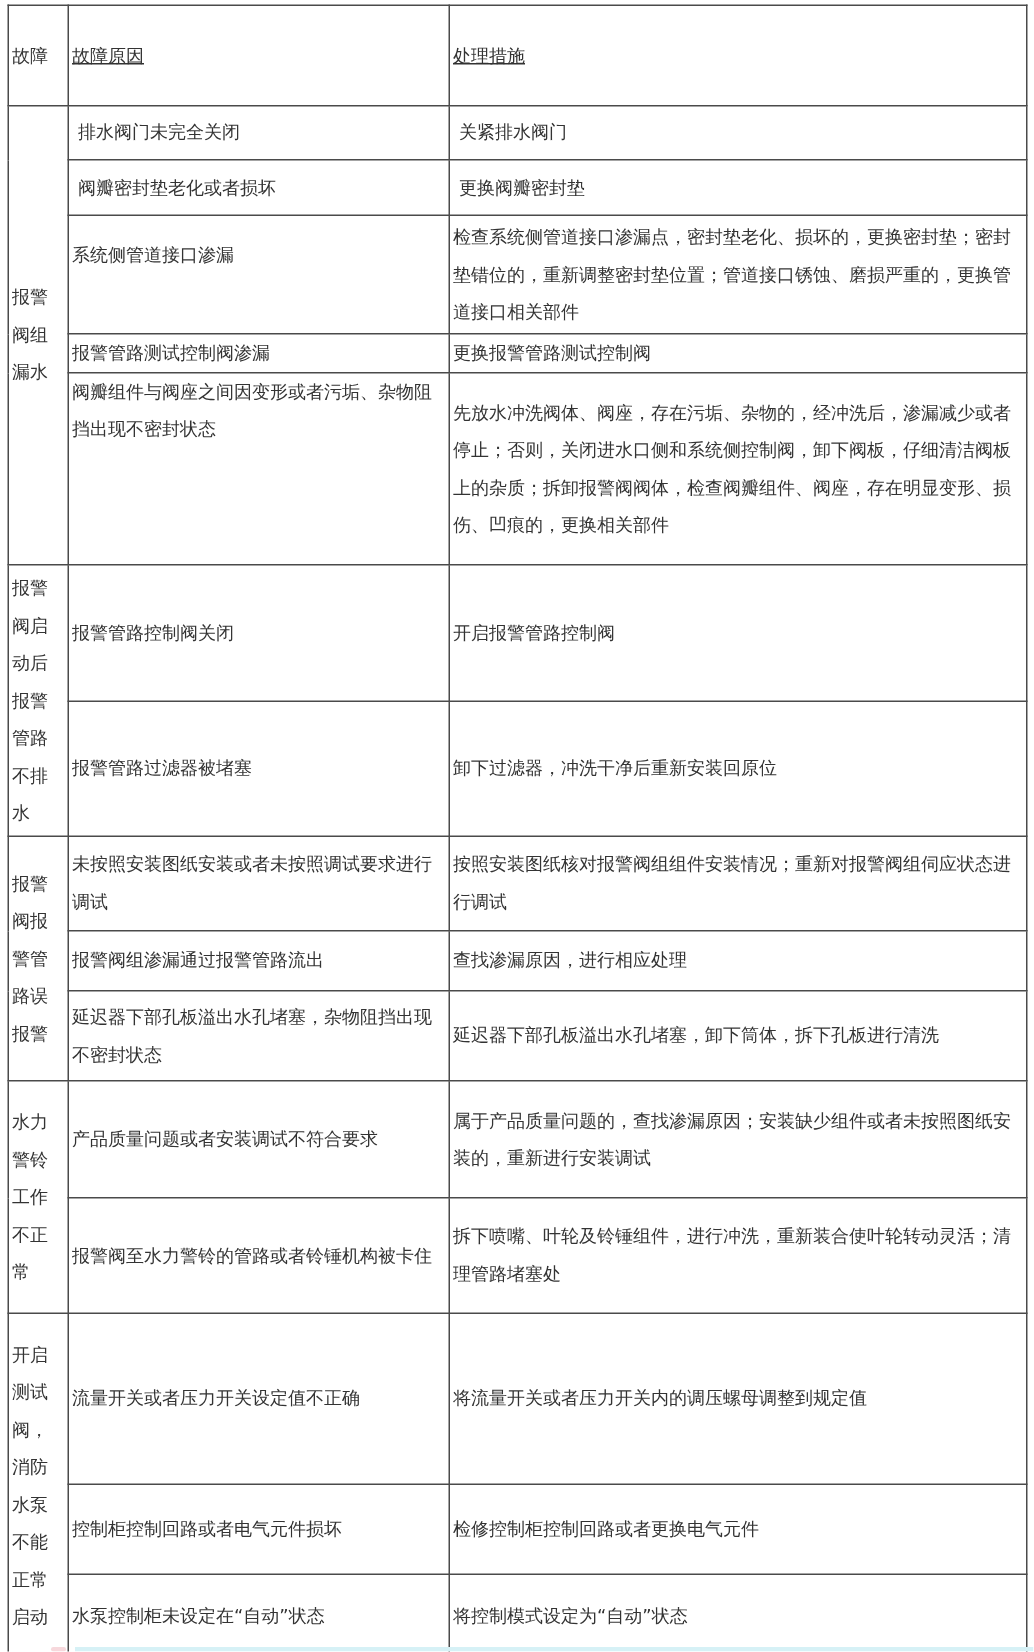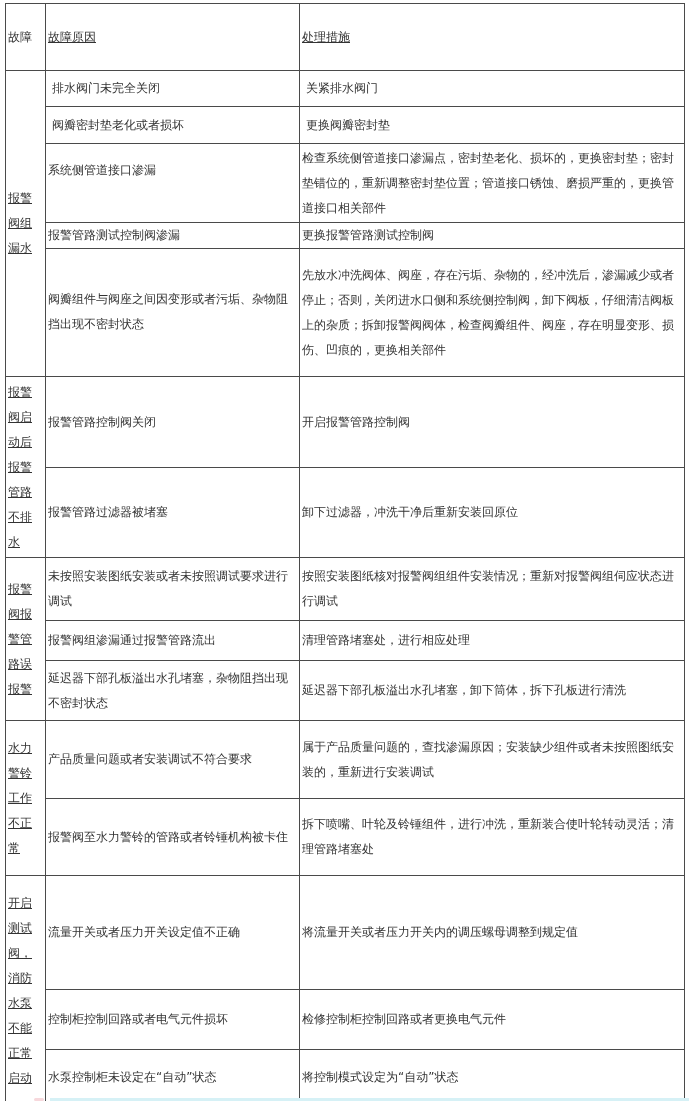--- a/index.html
+++ b/index.html
@@ -8,21 +8,21 @@
   table.fault-table {
     position: absolute; left: 5px; top: 3px;
     width: 679px; border-collapse: collapse; table-layout: fixed;
   }
   table.fault-table td, table.fault-table th {
     border: 1px solid #4a4a4a; padding: 0 2px; font-size: 12px; line-height: 25px;
     font-weight: normal; vertical-align: middle; text-align: left; word-break: break-all;
   }
   col.c1 { width: 40px; } col.c2 { width: 254px; } col.c3 { width: 385px; }
   th.hcenter { text-align: center; text-decoration: underline; }
-  td.cat { padding: 0 2px 0 4px; font-size: 15px; line-height: 31px; text-align: justify; text-decoration: underline; }
+  td.cat { padding: 0 2px 0 4px; font-size: 15px; line-height: 31px; text-align: justify; }
   .bottom-strip { position: absolute; left: 50px; top: 1098px; width: 639px; height: 3px; background: #d6f1f6; }
   .bottom-dot { position: absolute; left: 34px; top: 1098px; width: 10px; height: 3px; background: #f7d8dc; border-radius: 2px; }
 </style>
 </head>
 <body>
 
 <table class="fault-table">
   <colgroup>
       <col class="c1">
       <col class="c2">
@@ -48,42 +48,42 @@
     </tr>
     <tr style="height:79px">
       <td style="vertical-align:top;padding-top:14px">系统侧管道接口渗漏</td>
       <td>检查系统侧管道接口渗漏点，密封垫老化、损坏的，更换密封垫；密封垫错位的，重新调整密封垫位置；管道接口锈蚀、磨损严重的，更换管道接口相关部件</td>
     </tr>
     <tr style="height:26px">
       <td>报警管路测试控制阀渗漏</td>
       <td>更换报警管路测试控制阀</td>
     </tr>
     <tr style="height:128px">
-      <td style="vertical-align:top;padding-top:38px">阀瓣组件与阀座之间因变形或者污垢、杂物阻挡出现不密封状态</td>
+      <td style="vertical-align:top;">阀瓣组件与阀座之间因变形或者污垢、杂物阻挡出现不密封状态</td>
       <td>先放水冲洗阀体、阀座，存在污垢、杂物的，经冲洗后，渗漏减少或者停止；否则，关闭进水口侧和系统侧控制阀，卸下阀板，仔细清洁阀板上的杂质；拆卸报警阀阀体，检查阀瓣组件、阀座，存在明显变形、损伤、凹痕的，更换相关部件</td>
     </tr>
 
     <tr style="height:91px">
       <td class="cat" rowspan="2">报警阀启动后报警管路不排水</td>
       <td>报警管路控制阀关闭</td>
       <td>开启报警管路控制阀</td>
     </tr>
     <tr style="height:90px">
       <td>报警管路过滤器被堵塞</td>
       <td>卸下过滤器，冲洗干净后重新安装回原位</td>
     </tr>
 
     <tr style="height:63px">
       <td class="cat" rowspan="3">报警阀报警管路误报警</td>
       <td>未按照安装图纸安装或者未按照调试要求进行调试</td>
       <td>按照安装图纸核对报警阀组组件安装情况；重新对报警阀组伺应状态进行调试</td>
     </tr>
     <tr style="height:40px">
       <td>报警阀组渗漏通过报警管路流出</td>
-      <td>清理管路堵塞处，进行相应处理</td>
+      <td>查找渗漏原因，进行相应处理</td>
     </tr>
     <tr style="height:60px">
       <td>延迟器下部孔板溢出水孔堵塞，杂物阻挡出现不密封状态</td>
       <td>延迟器下部孔板溢出水孔堵塞，卸下筒体，拆下孔板进行清洗</td>
     </tr>
 
     <tr style="height:78px">
       <td class="cat" rowspan="2">水力警铃工作不正常</td>
       <td>产品质量问题或者安装调试不符合要求</td>
       <td>属于产品质量问题的，查找渗漏原因；安装缺少组件或者未按照图纸安装的，重新进行安装调试</td>

